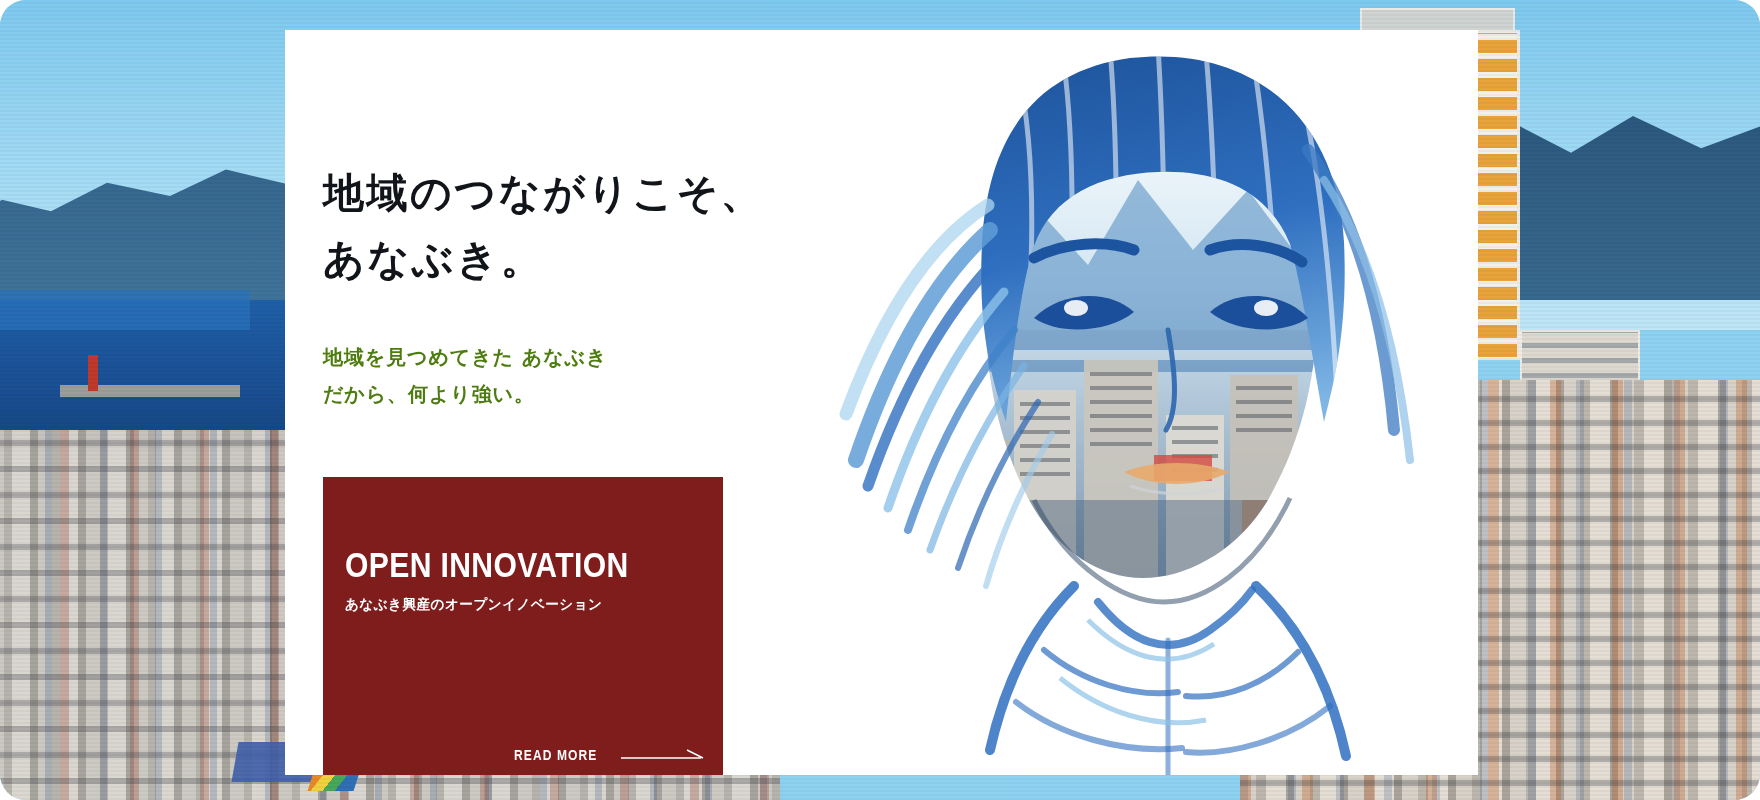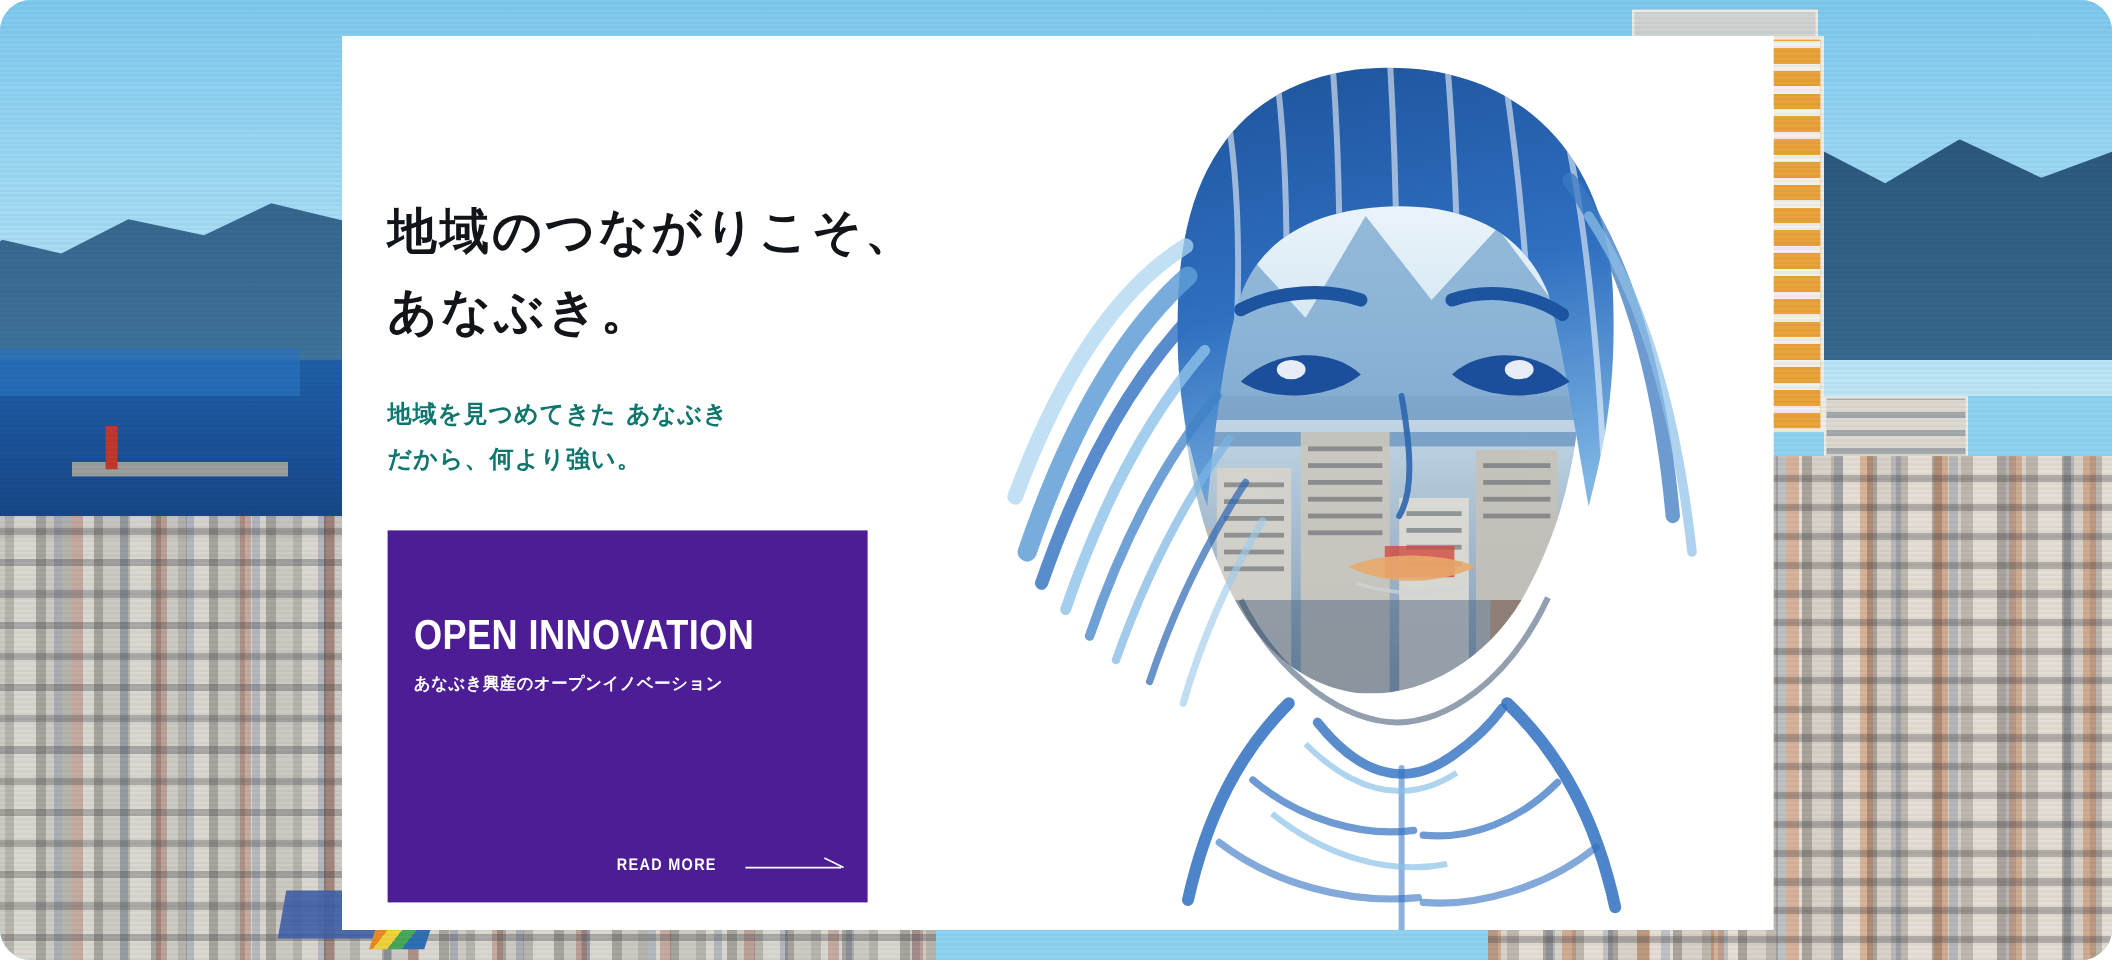--- a/index.html
+++ b/index.html
@@ -150,35 +150,35 @@
   .headline {
     font-family:"DejaVu Sans","Liberation Sans",sans-serif;
     font-weight:700;
     font-size:41px;
     line-height:1.62;
     letter-spacing:.06em;
     color:#111418;
     white-space:nowrap;
   }
   .subcopy {
-    margin-top:34px;
+    margin-top:46px;
     font-family:"DejaVu Sans","Liberation Sans",sans-serif;
     font-weight:700;
     font-size:20px;
     line-height:1.85;
     letter-spacing:.045em;
-    color:#0f766e;
+    color:#4d7c0f;
     white-space:nowrap;
   }
 
   
   .cta {
-    position:absolute; left:38px; top:412px;
+    position:absolute; left:38px; top:447px;
     width:400px; height:310px;
-    background:#4c1d95;
+    background:#7f1d1d;
     color:#ffffff;
     overflow:hidden;
   }
   .cta-inner { position:absolute; left:22px; top:70px; right:22px; }
 
   .cta-title {
     font-family:"Liberation Sans","DejaVu Sans",sans-serif;
     font-weight:700;
     font-size:35px;
     line-height:1;

